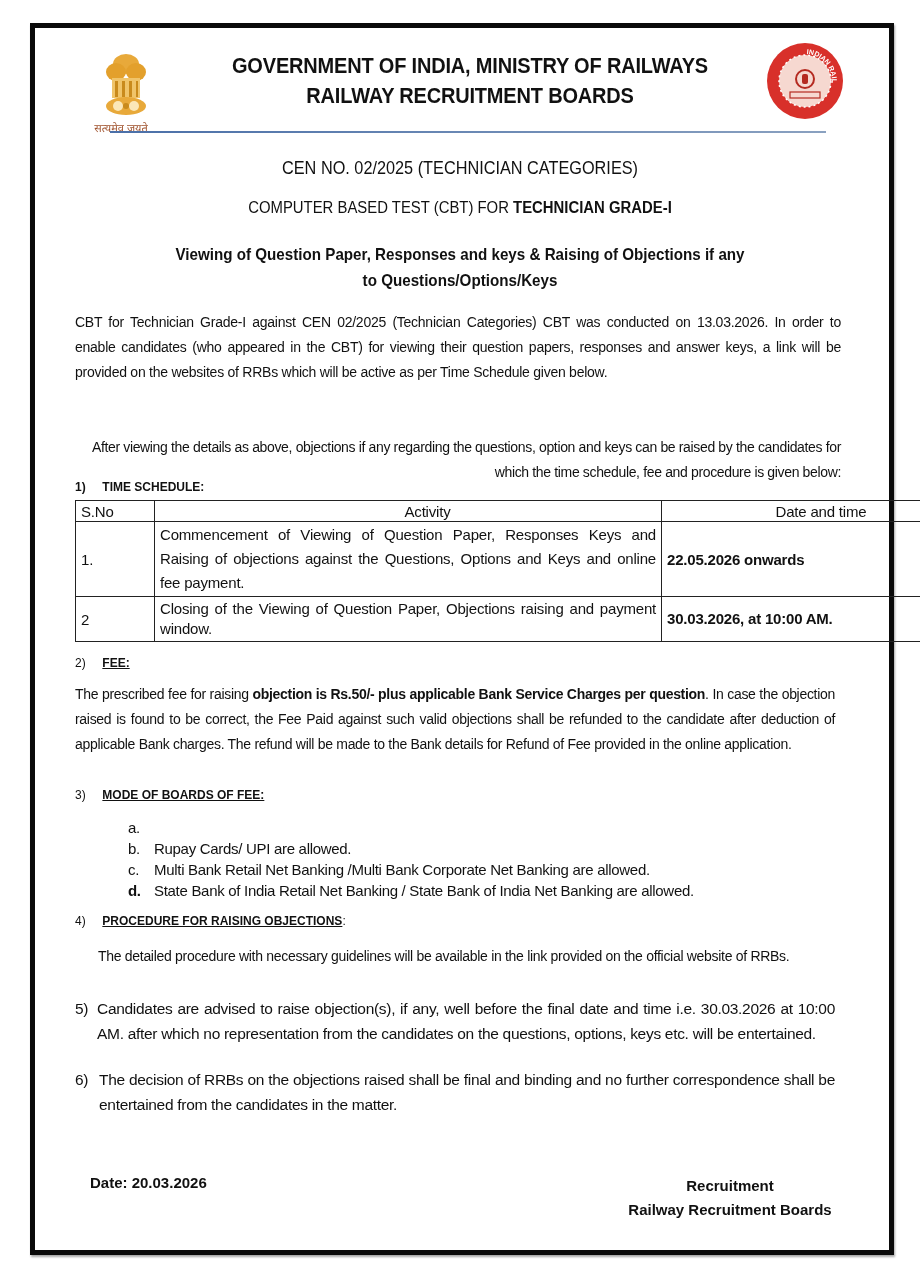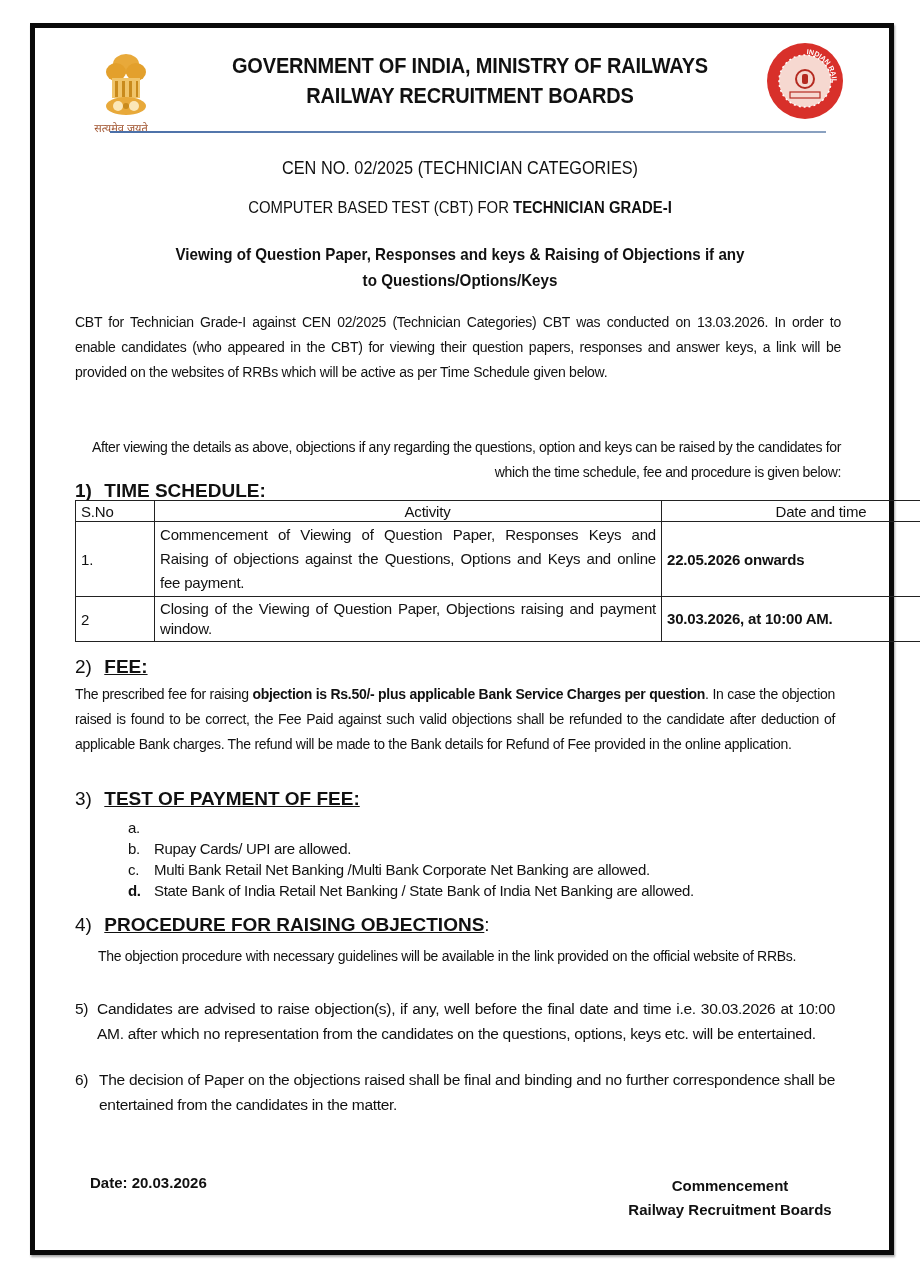--- a/index.html
+++ b/index.html
@@ -12,21 +12,21 @@
   .rail-logo { left: 766px; top: 42px; width: 78px; height: 78px; }
   .hdr-title { left: 150px; width: 640px; text-align: center; font-weight: bold; font-size: 21.5px; letter-spacing: -0.2px; transform: scaleX(0.93); transform-origin: center; }
   .hdr-rule { left: 110px; top: 131px; width: 716px; height: 2px; background: linear-gradient(90deg, #4a6fa8, #8aa1c0); }
   .center { left: 40px; width: 840px; text-align: center; }
   .cen { top: 158px; font-size: 17.5px; transform: scaleX(0.93); }
   .cbt { top: 199px; font-size: 16px; transform: scaleX(0.93); }
   .subj { top: 241px; font-size: 16.5px; font-weight: bold; line-height: 26px; transform: scaleX(0.92); }
   .para { left: 75px; width: 766px; font-size: 14px; line-height: 25px; text-align: justify; }
   .p1 { top: 310px; letter-spacing: -0.25px; }
   .p2 { top: 423px; letter-spacing: -0.35px; text-align: right; margin-top: 12px; }
-  .sec { font-size: 19px; font-weight: bold; }
+  .sec { font-size: 12px; font-weight: bold; }
   .num { display: inline-block; width: 24px; font-weight: normal; }
   .u { text-decoration: underline; }
   table.sched { position: absolute; left: 75px; top: 500px; width: 906px; border-collapse: collapse; font-size: 15px; letter-spacing: -0.2px; }
   table.sched td, table.sched th { border: 1.5px solid #222; padding: 0 5px; vertical-align: middle; }
   table.sched th { font-weight: normal; height: 20px; }
   .c1 { width: 68px; text-align: left; }
   .c2 { width: 496px; text-align: justify; line-height: 24px; margin-top: 18px; }
   .c3 { text-align: left; font-weight: bold; }
   .r1 td { height: 74px; }
   .r2 td { height: 44px; }
@@ -117,21 +117,21 @@
   </table>
 
 <div class="abs sec" style="left:75px; top:656px;">
   <span class="num">2)</span>
   <span class="u">FEE:</span>
 </div>
 <div class="abs para fee-text" style="letter-spacing:-0.3px;"><span>The prescribed fee for raising </span><b>objection is Rs.50/- plus applicable Bank Service Charges per question</b><span>. In case the objection raised is found to be correct, the Fee Paid against such valid objections shall be refunded to the candidate after deduction of applicable Bank charges. The refund will be made to the Bank details for Refund of Fee provided in the online application.</span></div>
 
 <div class="abs sec" style="left:75px; top:788px;">
   <span class="num">3)</span>
-  <span class="u">TEST OF PAYMENT OF FEE:</span>
+  <span class="u">MODE OF BOARDS OF FEE:</span>
 </div>
 <div class="abs list" style="top:817px;">
   <div class="li">
       <span class="mk">a.</span>
     </div>
   <div class="li">
       <span class="mk">b.</span>
       <span>Rupay Cards/ UPI are allowed.</span>
     </div>
   <div class="li">
@@ -141,33 +141,33 @@
   <div class="li">
       <span class="mk bold">d.</span>
       <span>State Bank of India Retail Net Banking / State Bank of India Net Banking are allowed.</span>
     </div>
 </div>
 
 <div class="abs sec" style="left:75px; top:914px;">
   <span class="num">4)</span>
   <span class="u">PROCEDURE FOR RAISING OBJECTIONS</span><span style="font-weight:normal;">:</span>
 </div>
-<div class="abs para p4" style="letter-spacing:-0.3px;">The objection procedure with necessary guidelines will be available in the link provided on the official website of RRBs.</div>
+<div class="abs para p4" style="letter-spacing:-0.3px;">The detailed procedure with necessary guidelines will be available in the link provided on the official website of RRBs.</div>
 
 <div class="abs np" style="top:996px;">
   <div style="display:flex;">
       <span class="n" style="width:22px; flex:none;">5)</span>
       <span>Candidates are advised to raise objection(s), if any, well before the final date and time i.e. 30.03.2026 at 10:00 AM. after which no representation from the candidates on the questions, options, keys etc. will be entertained.</span>
     </div>
 </div>
 
 <div class="abs np" style="top:1067px;">
   <div style="display:flex;">
       <span class="n" style="width:24px; flex:none;">6)</span>
-      <span>The decision of Paper on the objections raised shall be final and binding and no further correspondence shall be entertained from the candidates in the matter.</span>
+      <span>The decision of RRBs on the objections raised shall be final and binding and no further correspondence shall be entertained from the candidates in the matter.</span>
     </div>
 </div>
 
 <div class="abs footer" style="left:90px; top:1174px;">Date: 20.03.2026</div>
 <div class="abs footer" style="left:600px; top:1174px; width:260px; text-align:center; line-height:24px;">
-  <div>Commencement</div>
+  <div>Recruitment</div>
   <div>Railway Recruitment Boards</div>
 </div>
 
 </body></html>

